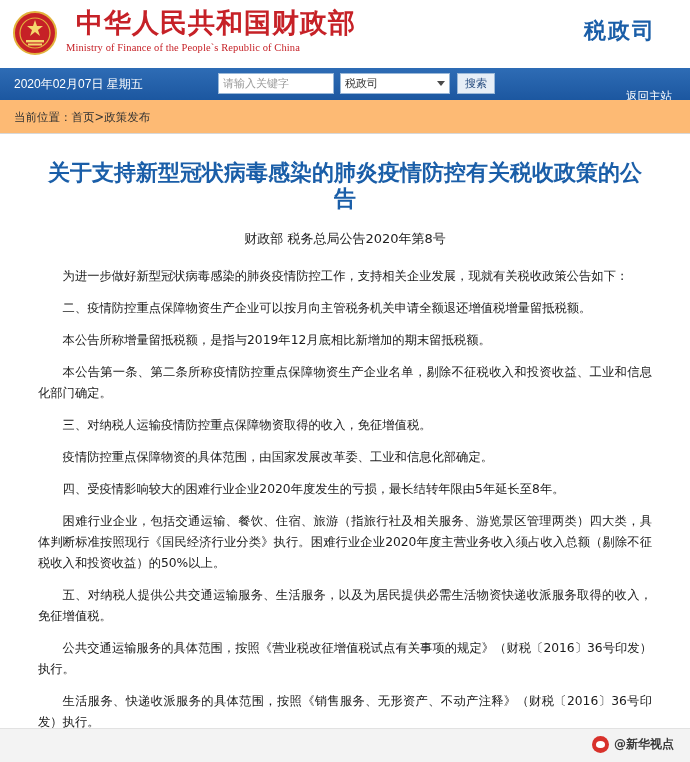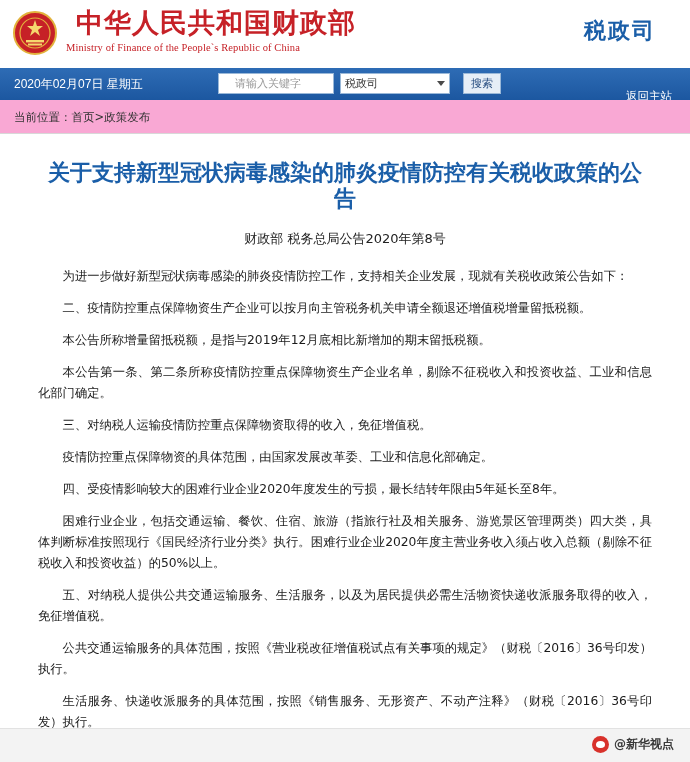--- a/index.html
+++ b/index.html
@@ -78,21 +78,21 @@
     display: flex;
     align-items: center;
     gap: 0;
   }
   .search-input {
     width: 116px; height: 21px;
     border: 1px solid #9ab8d8;
     background: #fff;
     font-size: 11px;
     color: #333;
-    padding: 0 16px;
+    padding: 0 4px;
     outline: none;
     font-family: "DejaVu Sans", "Liberation Sans", sans-serif;
   }
   .search-input::placeholder { color: #999; }
   .search-select {
     margin-left: 6px;
     width: 110px; height: 21px;
     border: 1px solid #9ab8d8;
     background: #fff;
     font-size: 11px;
@@ -106,21 +106,21 @@
   .select-wrap { position: relative; display:inline-block; }
   .select-arrow {
     position: absolute; right: 5px; top: 8px;
     width: 0; height: 0;
     border-left: 4px solid transparent;
     border-right: 4px solid transparent;
     border-top: 5px solid #4a4a4a;
     pointer-events: none;
   }
   .search-btn {
-    margin-left: 13px;
+    margin-left: 7px;
     height: 21px;
     min-width: 38px;
     background: #e6eef7;
     border: 1px solid #9ab8d8;
     color: #23497d;
     font-size: 11px;
     cursor: pointer;
     font-family: "DejaVu Sans", "Liberation Sans", sans-serif;
     padding: 0 6px;
   }
@@ -130,21 +130,21 @@
     line-height: 32px;
     font-size: 11.5px;
     color: #ffffff;
     text-decoration: none;
   }
 
   
   .breadcrumb-wrap {
     height: 34px;
     border-bottom: 1px solid #d8d8d8;
-    background: #f9a8d4;
+    background: #fdba74;
     position: relative;
   }
   .breadcrumb {
     position: absolute;
     left: 14px; top: 0;
     line-height: 34px;
     font-size: 11.5px;
     color: #333;
     font-family: "DejaVu Sans", "Liberation Sans", sans-serif;
   }

